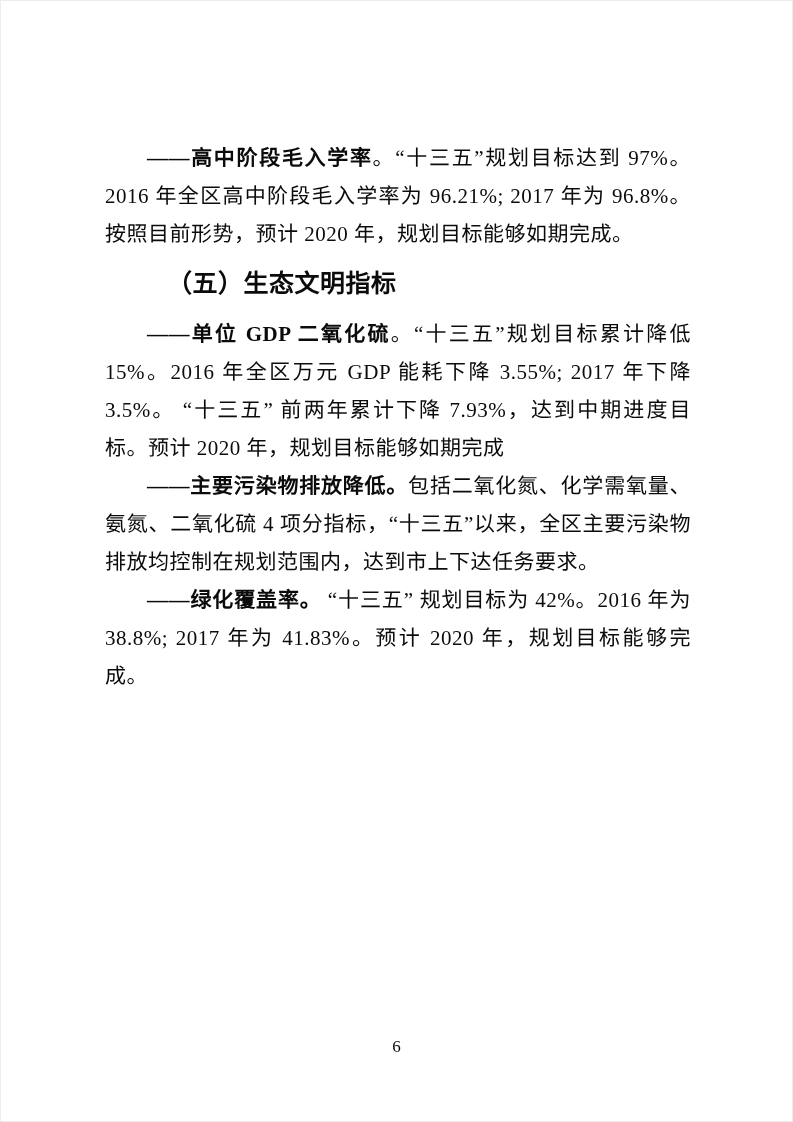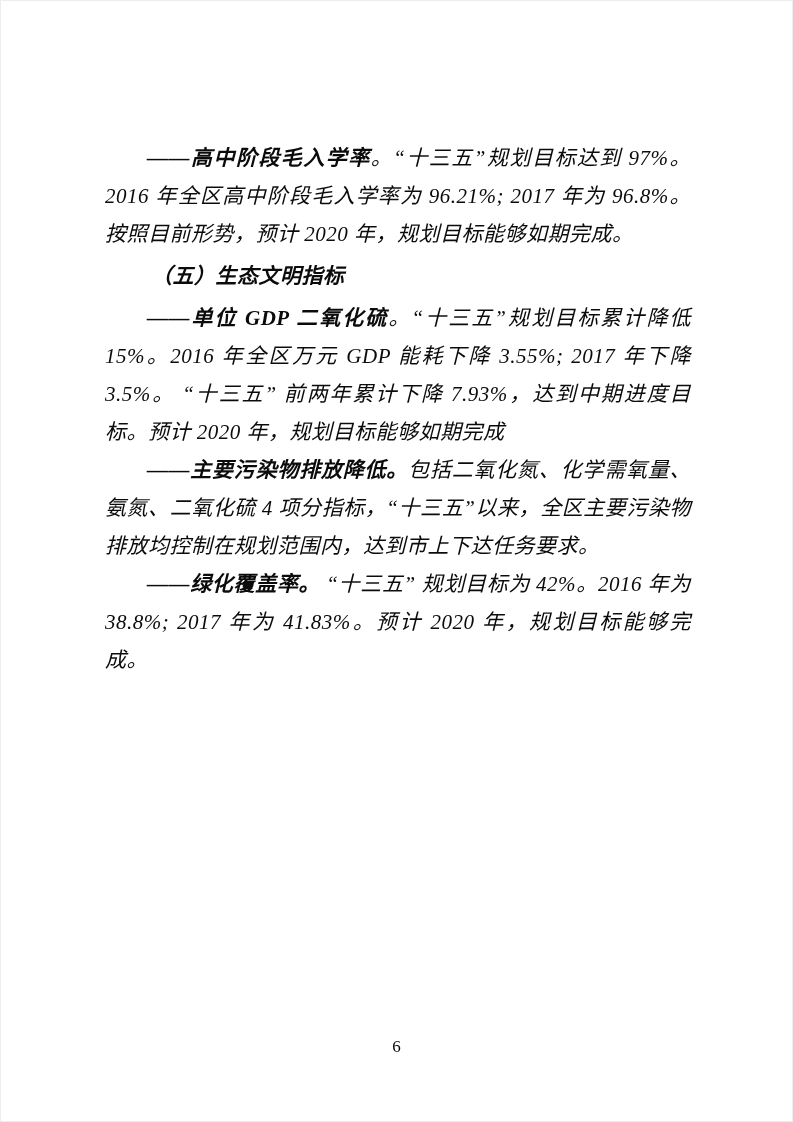--- a/index.html
+++ b/index.html
@@ -24,36 +24,35 @@
   }
   .content {
     position: absolute;
     left: 104px;
     top: 138px;
     width: 586px;
     font-size: 21px;
     line-height: 38px;
     text-align: justify;
     letter-spacing: 0.5px;
-    font-style: italic;
   }
   .para {
     margin: 0;
     padding: 0;
     text-indent: 2em;
     font-weight: normal;
   }
   .para .lead {
     font-weight: 700;
   }
   .section-heading {
-    margin: 4px;
+    margin: 12px;
     padding: 0;
     text-indent: 2em;
-    font-size: 21px;
+    font-size: 25px;
     line-height: 38px;
     font-weight: 700;
   }
   .page-footer {
     position: absolute;
     left: 0;
     top: 1034px;
     width: 100%;
     text-align: center;
   }

